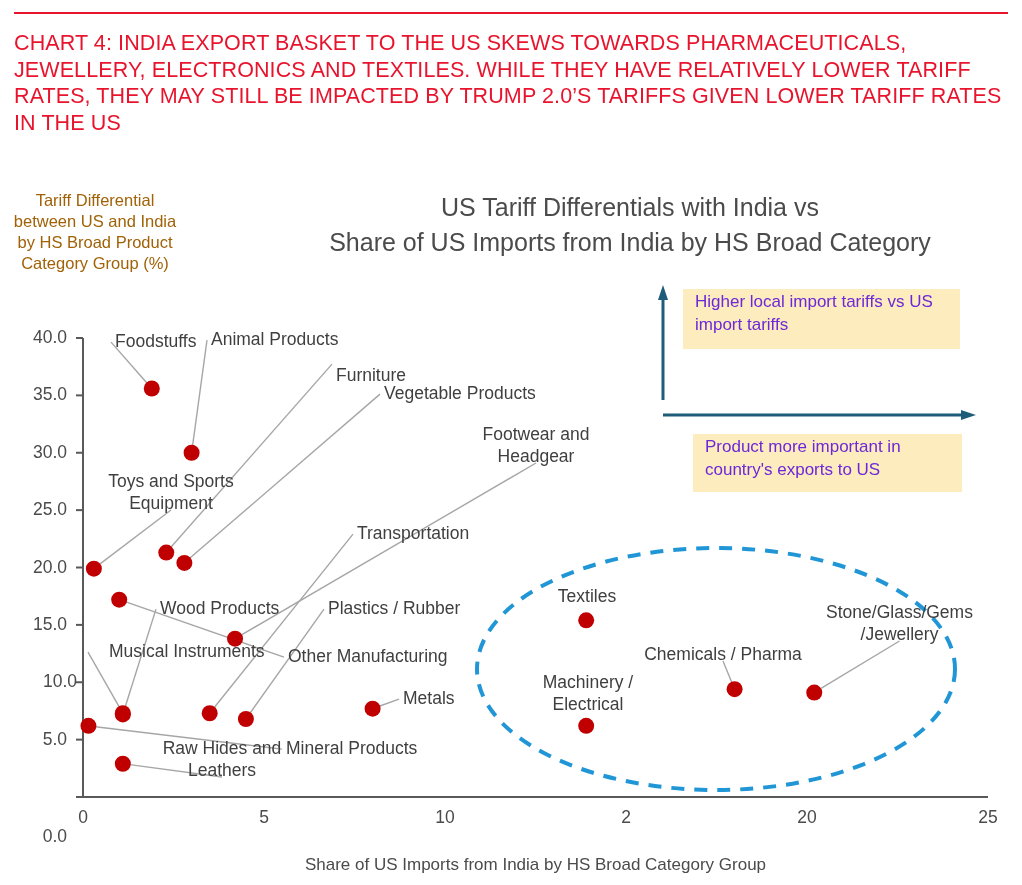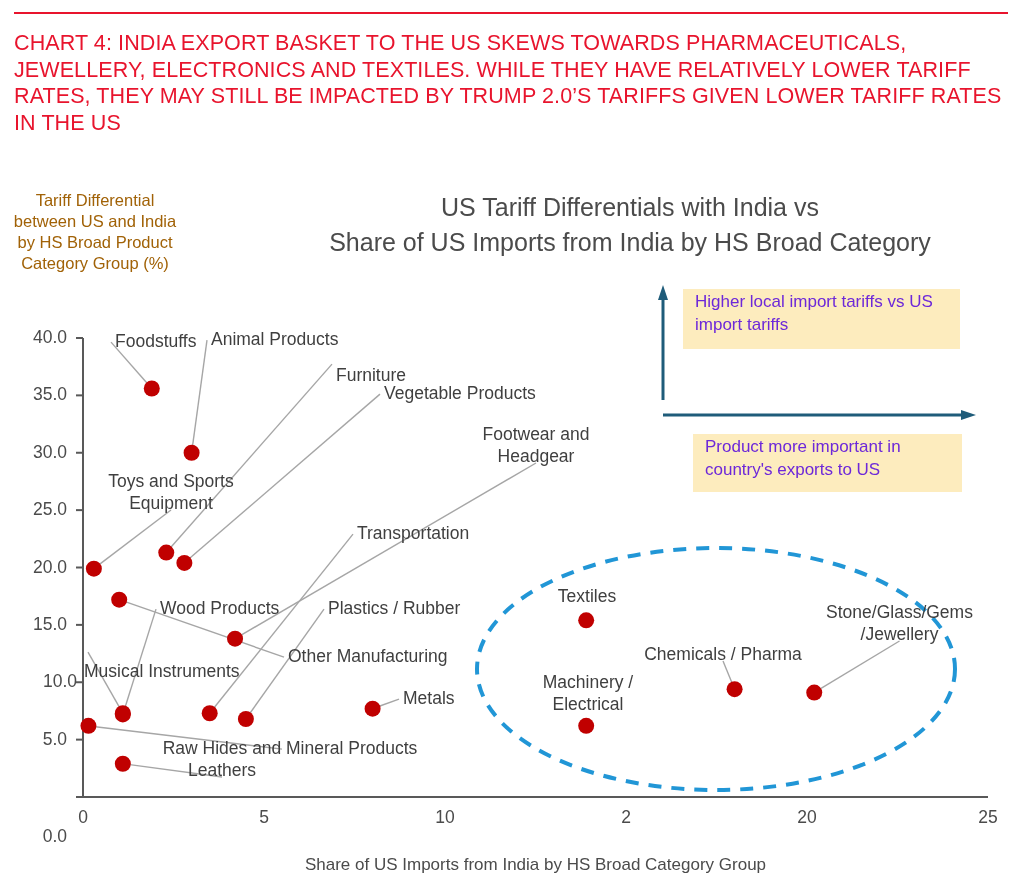--- a/index.html
+++ b/index.html
@@ -162,21 +162,21 @@
       <div class="ptlabel" style="left: 211px; top: 328px; width: 150px;">Animal Products</div>
       <div class="ptlabel" style="left: 336px; top: 352px; width: 95px; margin-top: 12px;">Furniture</div>
       <div class="ptlabel" style="left: 384px; top: 382px; width: 185px;">Vegetable Products</div>
       <div class="ptlabel ctr" style="left: 472px; top: 423px; width: 128px;">Footwear and
 Headgear</div>
       <div class="ptlabel ctr" style="left: 90px; top: 470px; width: 162px;">Toys and Sports
 Equipment</div>
       <div class="ptlabel" style="left: 357px; top: 522px; width: 140px;">Transportation</div>
       <div class="ptlabel" style="left: 160px; top: 597px; width: 140px;">Wood Products</div>
       <div class="ptlabel" style="left: 328px; top: 597px; width: 158px;">Plastics / Rubber</div>
-      <div class="ptlabel" style="left: 84px; top: 640px; width: 180px; margin-top: 20px;">Musical Instruments</div>
+      <div class="ptlabel" style="left: 109px; top: 640px; width: 180px;">Musical Instruments</div>
       <div class="ptlabel" style="left: 288px; top: 645px; width: 195px;">Other Manufacturing</div>
       <div class="ptlabel" style="left: 403px; top: 687px; width: 70px;">Metals</div>
       <div class="ptlabel ctr" style="left: 152px; top: 737px; width: 140px;">Raw Hides and
 Leathers</div>
       <div class="ptlabel" style="left: 286px; top: 737px; width: 150px;">Mineral Products</div>
       <div class="ptlabel ctr" style="left: 551px; top: 585px; width: 72px;">Textiles</div>
       <div class="ptlabel ctr" style="left: 534px; top: 671px; width: 108px;">Machinery /
 Electrical</div>
       <div class="ptlabel ctr" style="left: 630px; top: 643px; width: 186px;">Chemicals / Pharma</div>
       <div class="ptlabel ctr" style="left: 812px; top: 601px; width: 175px;">Stone/Glass/Gems

